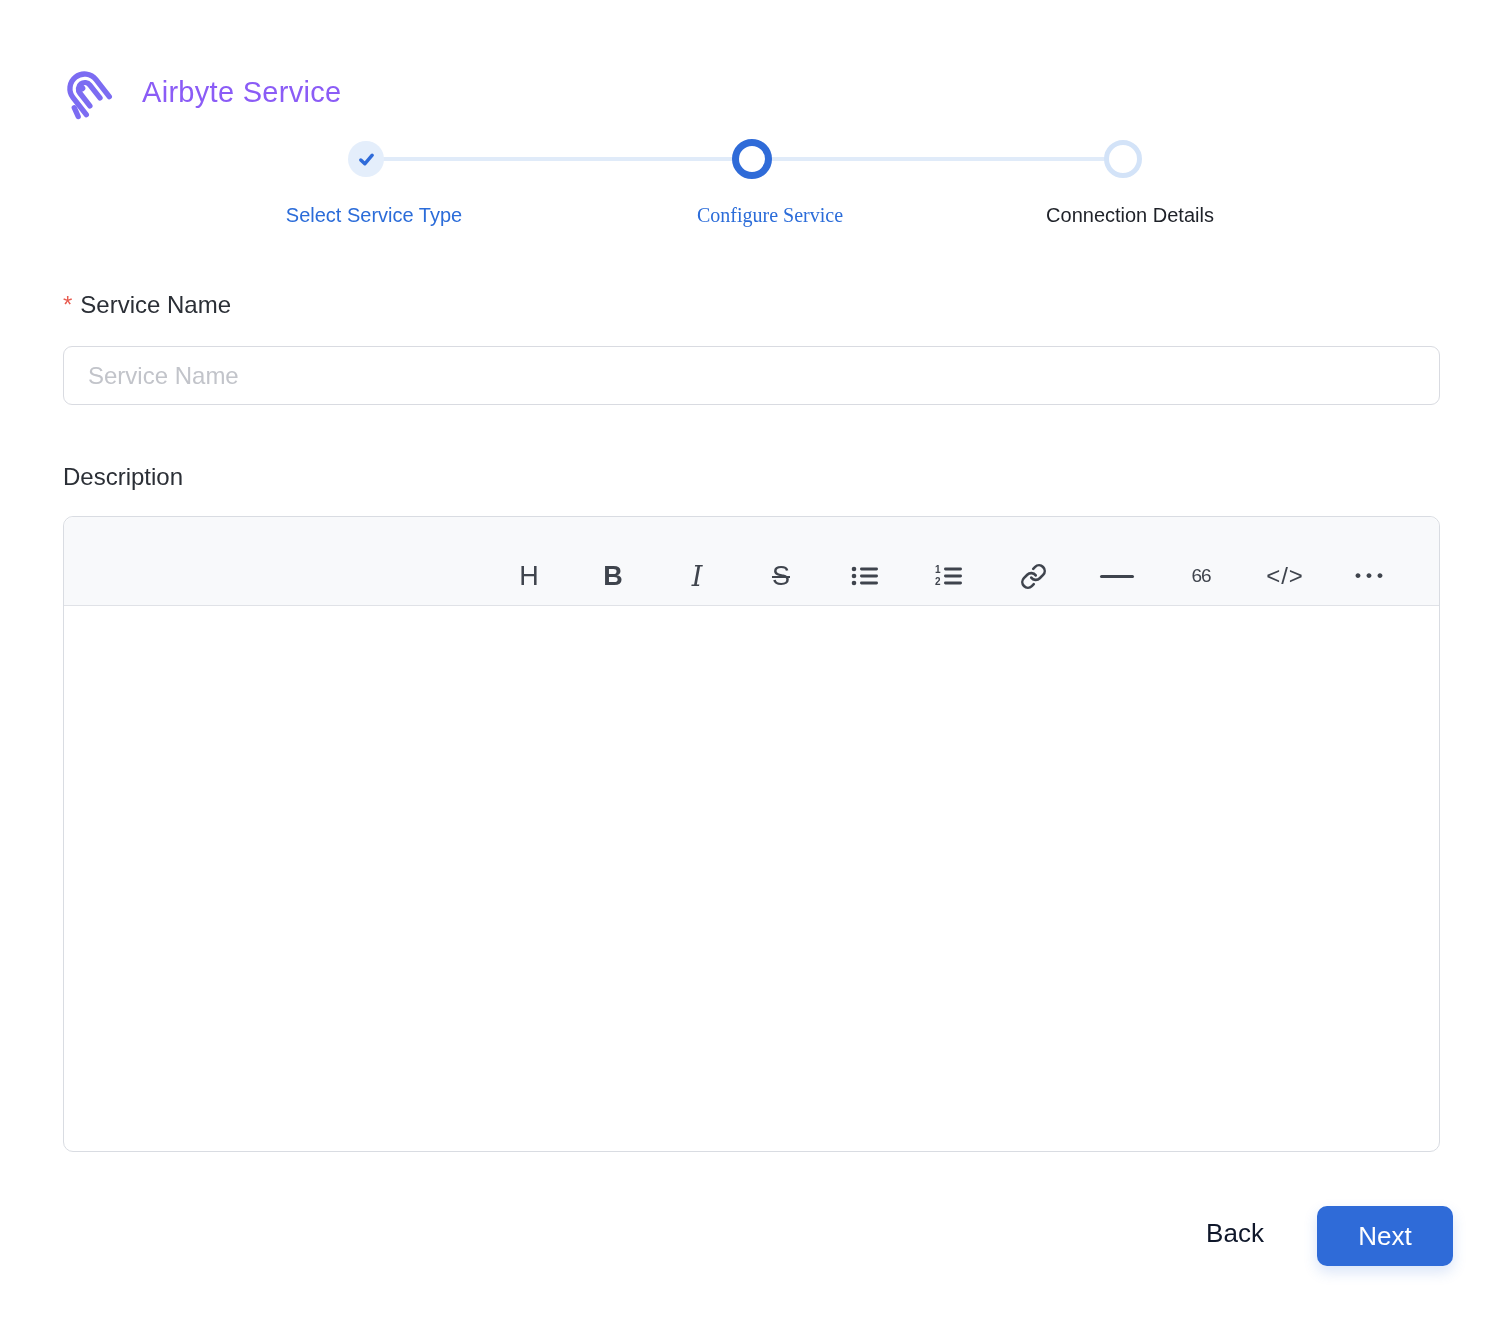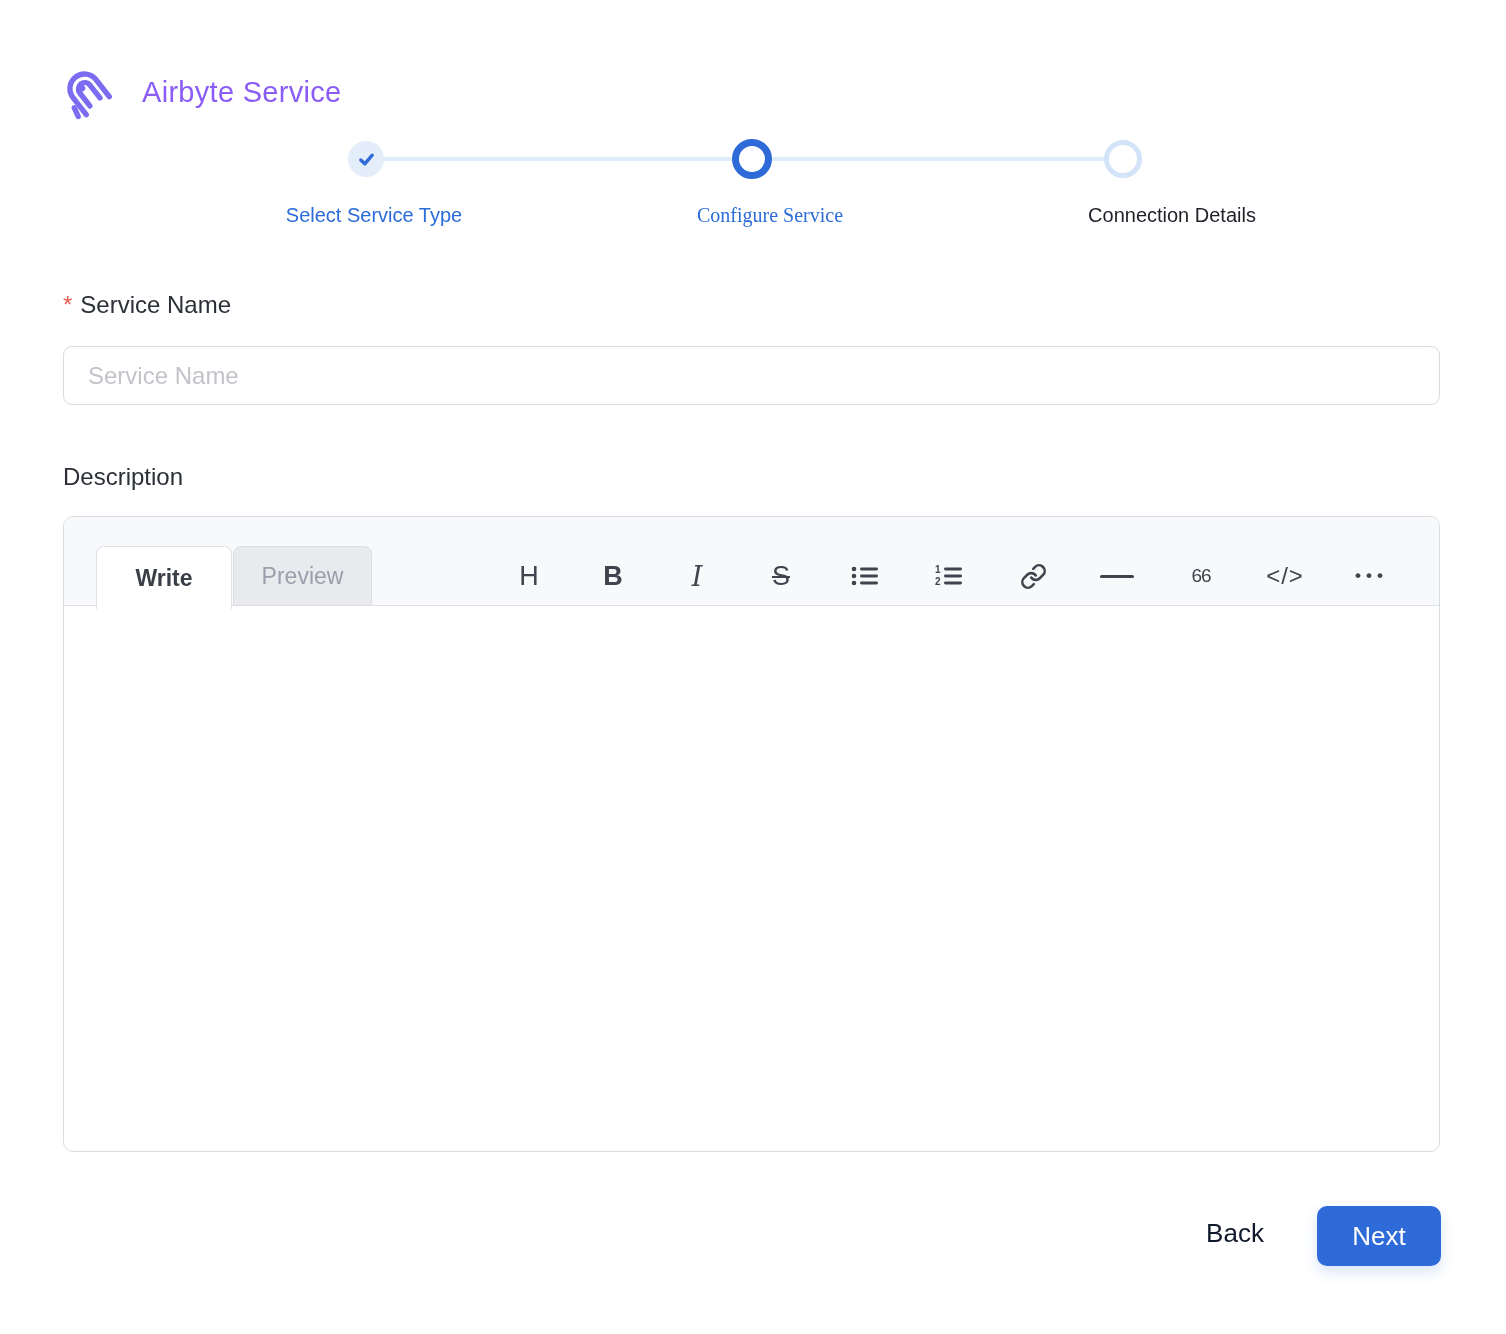--- a/index.html
+++ b/index.html
@@ -45,21 +45,21 @@
   .step-circle.upcoming {
     left: 1104px; top: 140px; width: 38px; height: 38px;
     background: #ffffff; border: 5px solid #d3e3f8;
   }
   .step-label {
     position: absolute; top: 204px;
     transform: translateX(-50%);
     font-size: 20px; font-weight: 500; white-space: nowrap;
   }
   .step-label.blue { color: #2b6cd9; }
-  .step-label.dark { color: #1e2128; margin-left: 42px; }
+  .step-label.dark { color: #1e2128; }
   .step-label.s1 { left: 374px; }
   .step-label.s2 { left: 770px; font-family: Liberation Serif, serif; }
   .step-label.s3 { left: 1130px; }
 
   
   .field-label {
     position: absolute; left: 63px;
     font-size: 24px; font-weight: 500; color: #2b2f36;
   }
   .field-label .req { color: #e85c50; margin-right: 8px; }
@@ -131,21 +131,21 @@
   
   .back-link {
     position: absolute; left: 1180px; top: 1218px;
     width: 110px; text-align: center;
     font-size: 26px; font-weight: 500; color: #0f172a;
     background: none; border: none; cursor: pointer;
     font-family: "Liberation Sans", sans-serif;
   }
   .next-button {
     position: absolute; left: 1317px; top: 1206px;
-    width: 124px; height: 60px;
+    width: 136px; height: 60px;
     background: #2f6bd8; color: #ffffff;
     border: none; border-radius: 10px;
     font-size: 26px; font-weight: 500; cursor: pointer;
     font-family: "Liberation Sans", sans-serif;
     box-shadow: 0 6px 14px rgba(47,107,216,0.18);
   }
 </style>
 </head>
 <body>
 
@@ -178,22 +178,20 @@
   <div class="field-label label-service-name">
     <span class="req">*</span><span>Service Name</span>
   </div>
   <input class="text-input" type="text" placeholder="Service Name" style="">
 
   <div class="field-label label-description">Description</div>
 
   <div class="editor">
     <div class="editor-header"></div>
 
-    <div class="tab write">Write</div>
-    <div class="tab preview">Preview</div>
 
     <div class="toolbar">
       <button class="tool-btn tb-heading">H</button>
       <button class="tool-btn tb-bold">B</button>
       <button class="tool-btn tb-italic">I</button>
       <button class="tool-btn tb-strike">S</button>
 
       <button class="tool-btn">
         <svg width="28" height="24" viewBox="0 0 28 24" fill="#3f444d">
           <circle cx="3" cy="5" r="2.3"></circle>

